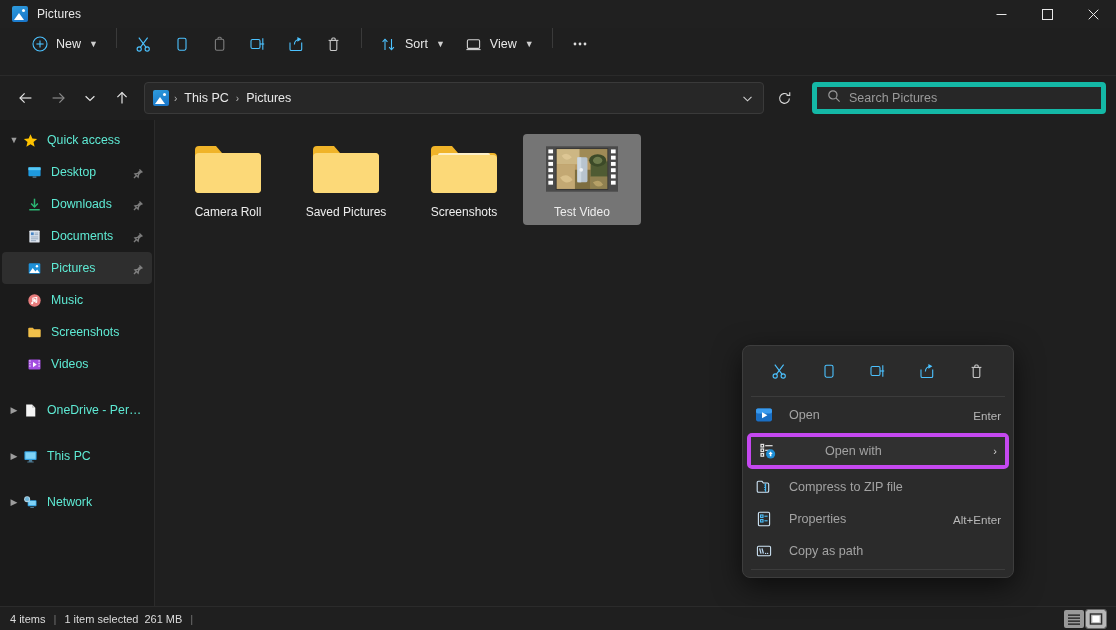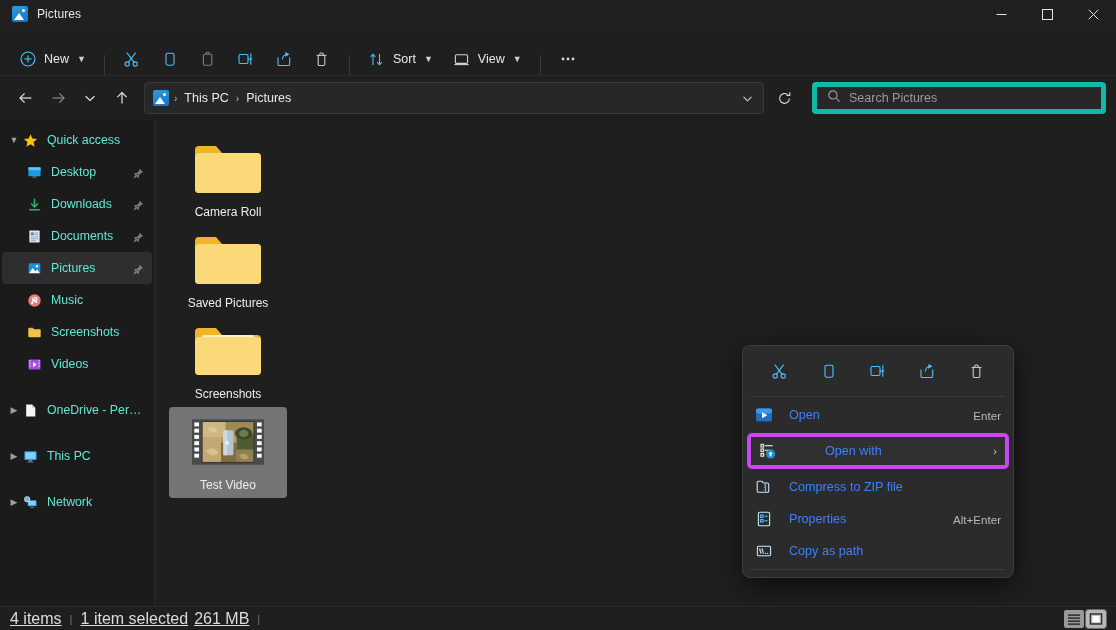--- a/index.html
+++ b/index.html
@@ -45,22 +45,22 @@
   .wc {
     width: 46px; height: 28px; display:flex; align-items:center; justify-content:center;
     color:#e6e6e6;
   }
   .wc svg { display:block; }
 
   
   .toolbar {
     height: 48px; flex: 0 0 48px;
     background: #1f1f1f;
-    display: flex; align-items: flex-end;
-    padding: 0 10px; gap: 2px;
+    display: flex; align-items: flex-start;
+    padding: 0 22px; gap: 2px;
     border-bottom: 1px solid #2a2a2a;
   }
   .tb-btn {
     height: 32px; border-radius: 4px;
     display: flex; align-items: center; gap: 7px;
     padding: 0 9px; color: #e8e8e8; font-size: 12.5px;
     white-space: nowrap;
   }
   .tb-icon { display:flex; align-items:center; justify-content:center; width:18px;height:18px; }
   .tb-sep { width:1px; height:20px; background:#3a3a3a; margin:0 7px; }
@@ -126,21 +126,21 @@
     color:#9d9d9d;font-size:9px;
   }
   .nav-ico { width:17px;height:17px;flex:0 0 17px;margin-right:8px;display:flex;align-items:center;justify-content:center; }
   .nav-label { font-size:12.3px;color:#5eead4;white-space:nowrap;overflow:hidden;text-overflow:ellipsis; }
   .pin { margin-left:auto; width:12px;height:12px;opacity:.75;flex:0 0 12px; }
   .nav-indent { padding-left:24px; }
   .nav-gap { height:14px; }
 
   
   .content { flex:1; background:#1f1f1f; position:relative; padding:14px 0 0 14px; }
-  .grid { display:flex; flex-wrap:wrap; gap:0px;flex-direction:column; }
+  .grid { display:flex; flex-wrap:wrap; gap:0px; }
   .file-tile {
     width:118px; padding:6px 2px 6px 2px;
     display:flex;flex-direction:column;align-items:center;gap:7px;
     border-radius:4px;
   }
   .file-tile.selected { background:#757575; }
   .tile-ico { width:72px;height:58px;display:flex;align-items:center;justify-content:center; }
   .tile-label { font-size:12px;color:#ededed;text-align:center;max-width:112px;
     white-space:nowrap;overflow:hidden;text-overflow:ellipsis; }
 
@@ -164,42 +164,42 @@
     width:34px;height:30px;border-radius:4px;
     display:flex;align-items:center;justify-content:center;
   }
   .ctx-div { height:1px; background:#3c3c3c; margin:2px 8px; }
   .ctx-item {
     height:32px; display:flex;align-items:center;
     margin:0 4px; padding:0 8px 0 8px;
     border-radius:4px; position:relative;
   }
   .ctx-ico { width:18px;height:18px;flex:0 0 18px;margin-right:16px;display:flex;align-items:center;justify-content:center; }
-  .ctx-label { font-size:12.6px;color:#3b82f6;white-space:nowrap; }
+  .ctx-label { font-size:12.6px;color:#a3a3a3;white-space:nowrap; }
   .ctx-accel { margin-left:auto; font-size:11.6px;color:#b8b8b8;white-space:nowrap; }
   .ctx-submark { margin-left:auto; color:#cfcfcf; font-size:11px; }
   .ctx-item.hl-wrap {
     margin: 2px 4px; padding:0;
     border: 4px solid #c548f0;
     border-radius: 5px;
     height:36px;
     background:#303030;
   }
   .ctx-item.hl-wrap .hl-inner {
     display:flex;align-items:center;width:100%;height:100%;
     padding:0 8px; background:#303030;gap:32px;
   }
 
   
   .statusbar {
     height:24px;flex:0 0 24px;
     background:#1f1f1f; border-top:1px solid #2b2b2b;
     display:flex;align-items:center;padding:0 10px;
   }
-  .status-text { font-size:16px;color:#dcdcdc;text-decoration:underline; }
+  .status-text { font-size:11px;color:#dcdcdc; }
   .status-sep { color:#6f6f6f; margin:0 8px; font-size:11.4px; }
   .view-toggles { margin-left:auto; display:flex; gap:2px; }
   .vt { width:20px;height:18px;display:flex;align-items:center;justify-content:center;border-radius:2px;background:#999;}
   .vt.active { background:#b8b8b8; outline:1px solid #6a6a6a;}
 </style>
 </head>
 <body>
 
 <div class="window">
 

